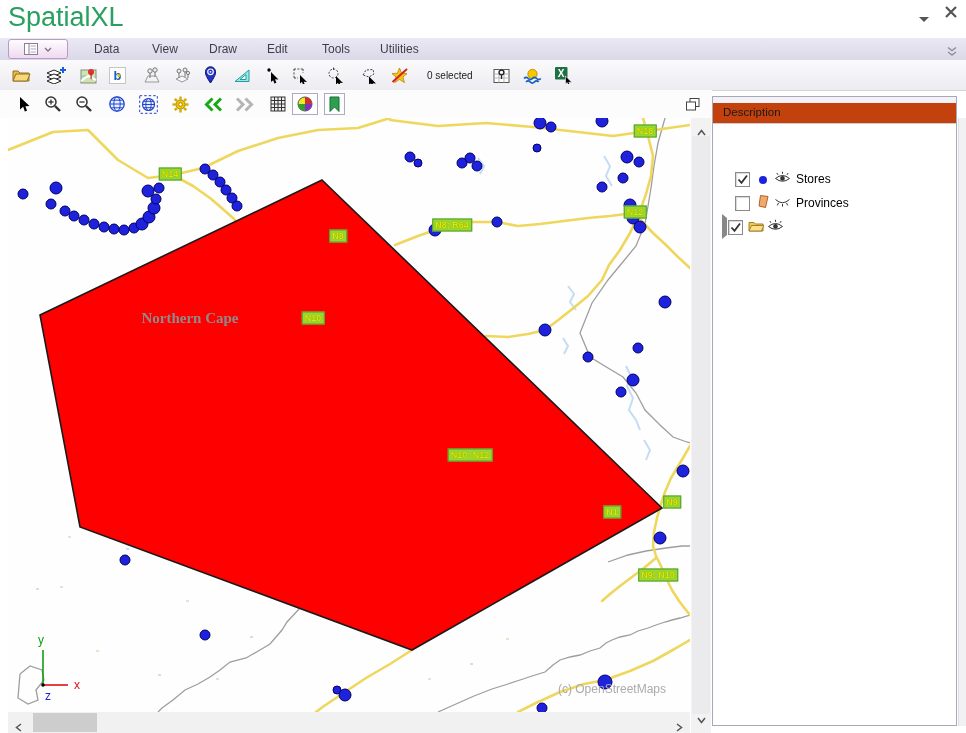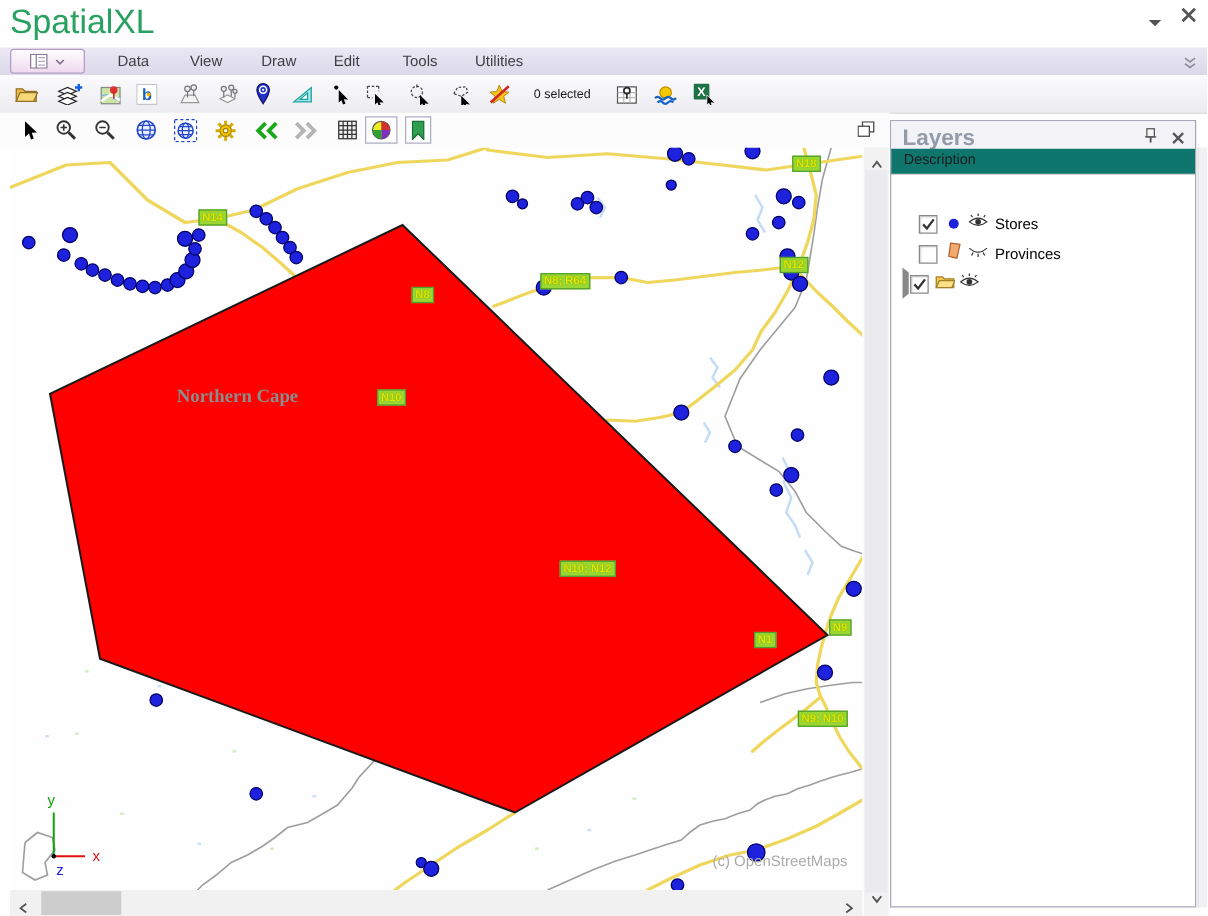--- a/index.html
+++ b/index.html
@@ -19,39 +19,39 @@
   .tbtn{display:inline-block;flex:none;}
   #selected-count{font-size:10px;color:#1a1a1a;margin-left:18px;margin-right:4px;}
   
   #toolbar2{position:absolute;left:0;top:90px;width:712px;height:28px;background:#FCFCFC;display:flex;align-items:center;}
   .pressed{border:1px solid #ADADC0;background:#FDFDFD;padding:2px 4px;margin-left:6px;display:inline-flex;align-items:center;}
   
   #map{position:absolute;left:8px;top:118px;width:682px;height:594px;background:#FEFEFE;overflow:hidden;}
   #map-svg{position:absolute;left:0;top:0;}
   .road-label{position:absolute;transform:translate(-50%,-50%);font-size:9px;font-weight:bold;line-height:11px;padding:0 2px;background:#9BD732;border:1px solid #4E9E2E;color:#DDE800;white-space:nowrap;text-shadow:0 0 1px #6A8A10;}
   #region-label{position:absolute;transform:translate(-50%,-50%);font-family:"Liberation Serif",serif;font-weight:bold;font-size:15px;color:#8C8C8C;white-space:nowrap;}
-  #attribution{position:absolute;right:12px;bottom:16px;font-size:12px;color:#ABABAB;}
+  #attribution{position:absolute;right:24px;bottom:16px;font-size:12px;color:#ABABAB;}
   #axis{position:absolute;left:24px;top:512px;}
   #cascade-btn{position:absolute;left:686px;top:97px;}
   
   #vscroll{position:absolute;left:691px;top:118px;width:20px;height:615px;background:#F2F2F2;}
   #vscroll .thumb{position:absolute;left:1px;top:18px;width:18px;height:578px;background:#EBEBEE;}
   #vs-up{position:absolute;left:6px;top:5px;}
   #vs-dn{position:absolute;left:6px;bottom:5px;}
   #hscroll{position:absolute;left:8px;top:712px;width:682px;height:21px;background:#F1F1F1;}
   #hscroll .thumb{position:absolute;left:25px;top:1px;width:64px;height:19px;background:#CDCDCD;}
   #hs-l{position:absolute;left:7px;top:6px;}
   #hs-r{position:absolute;right:7px;top:6px;}
   
   #layers-panel{position:absolute;left:712px;top:96px;width:245px;height:630px;background:#fff;border:1px solid #A8A8B8;box-sizing:border-box;}
   #panel-title{position:absolute;left:0;top:0;width:100%;height:22px;background:#F2F2F7;}
   #panel-title .t{position:absolute;left:9px;top:3px;font-size:18px;font-weight:bold;color:#939BA8;}
   #panel-pin{position:absolute;right:30px;top:5px;}
   #panel-close{position:absolute;right:8px;top:6px;}
-  #col-header{position:absolute;left:0;top:22px;width:100%;height:21px;background:#0f766e;border-bottom:1px solid #CFCFCF;box-sizing:border-box;text-decoration:underline;}
+  #col-header{position:absolute;left:0;top:6px;width:100%;height:21px;background:#c2410c;border-bottom:1px solid #CFCFCF;box-sizing:border-box;text-decoration:underline;}
   #col-header .t{position:absolute;left:10px;top:3px;font-size:11.5px;color:#1a1a1a;}
   .lrow{position:absolute;left:0;width:100%;height:24px;display:flex;align-items:center;}
   .exp{width:12px;text-align:center;flex:none;margin-left:5px;}
   .noexp{width:12px;flex:none;margin-left:5px;}
   .cb{width:13px;height:13px;border:1px solid #8A8A8A;background:#fff;box-shadow:inset 1px 1px 1px #D8D8D8;flex:none;margin-left:5px;display:flex;align-items:center;justify-content:center;}
   .sym{width:18px;flex:none;text-align:center;margin-left:4px;}
   .eye{width:19px;flex:none;text-align:center;margin-left:1px;}
   .dot-red{display:inline-block;width:8px;height:8px;border-radius:50%;background:#E01010;}
   .dot-blue{display:inline-block;width:8px;height:8px;border-radius:50%;background:#1E22DD;}
   .lname{flex:1;font-size:12px;color:#000;height:20px;line-height:20px;padding-left:4px;margin-top:0px;}

